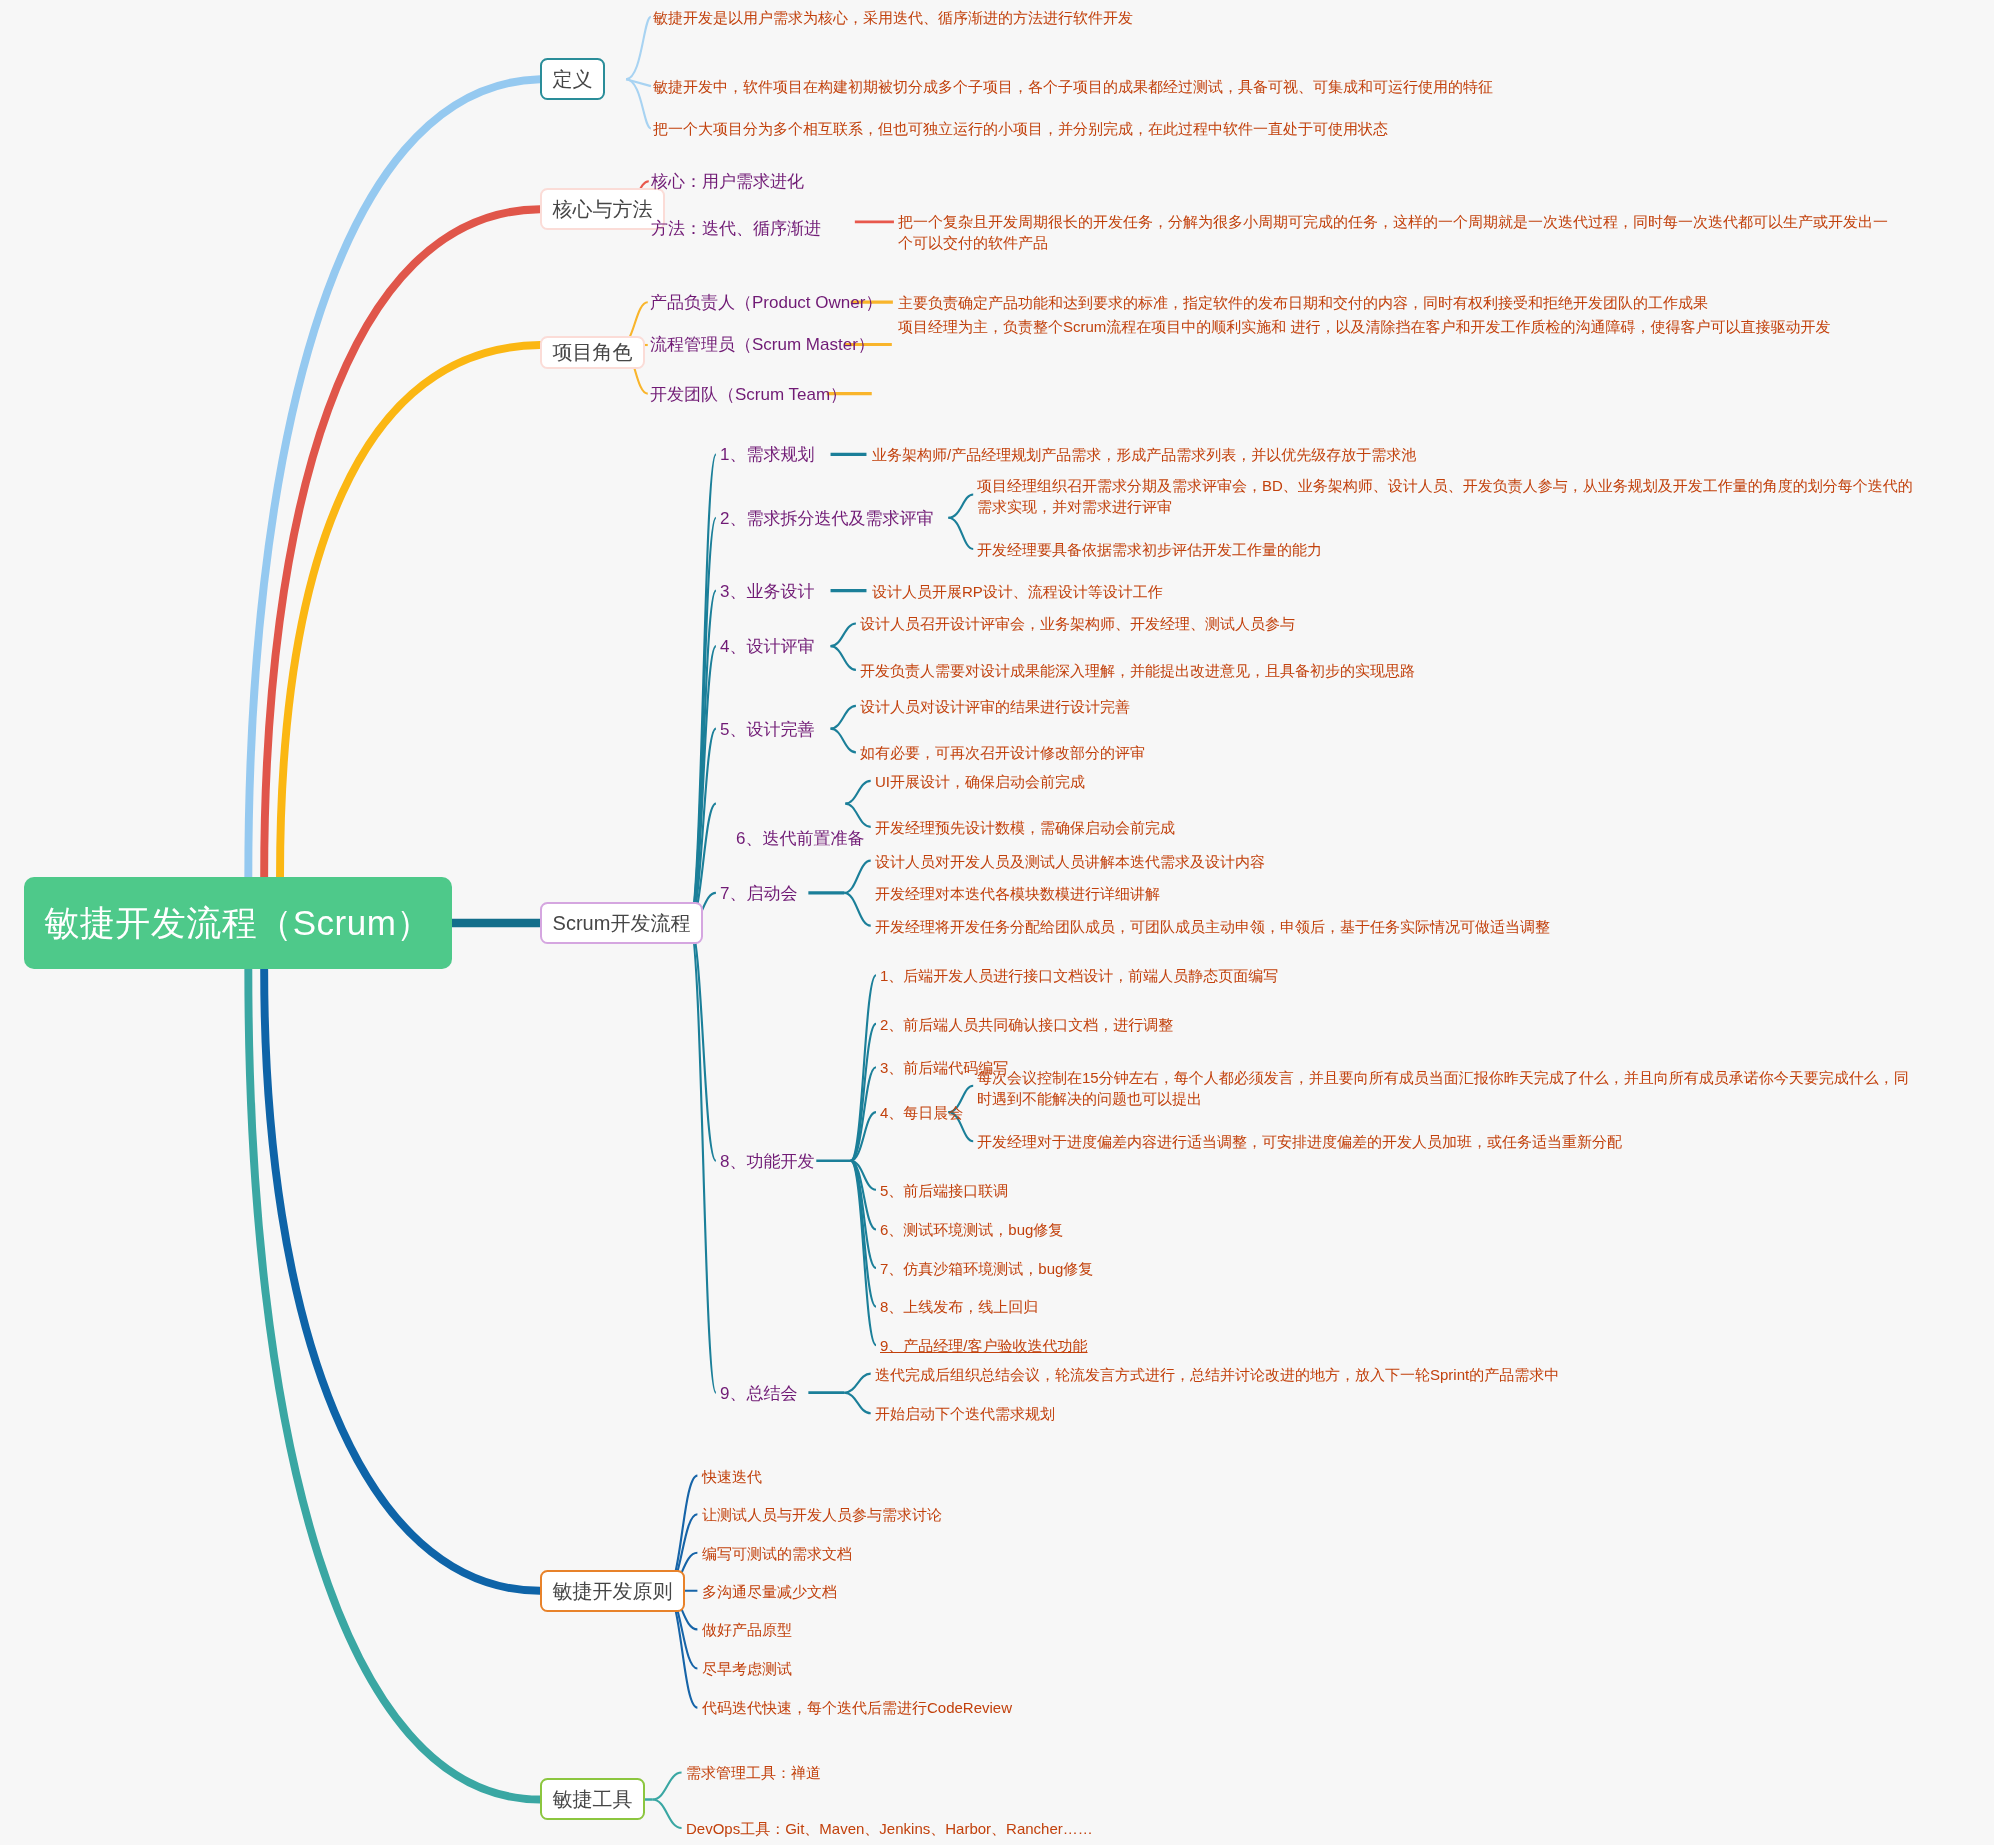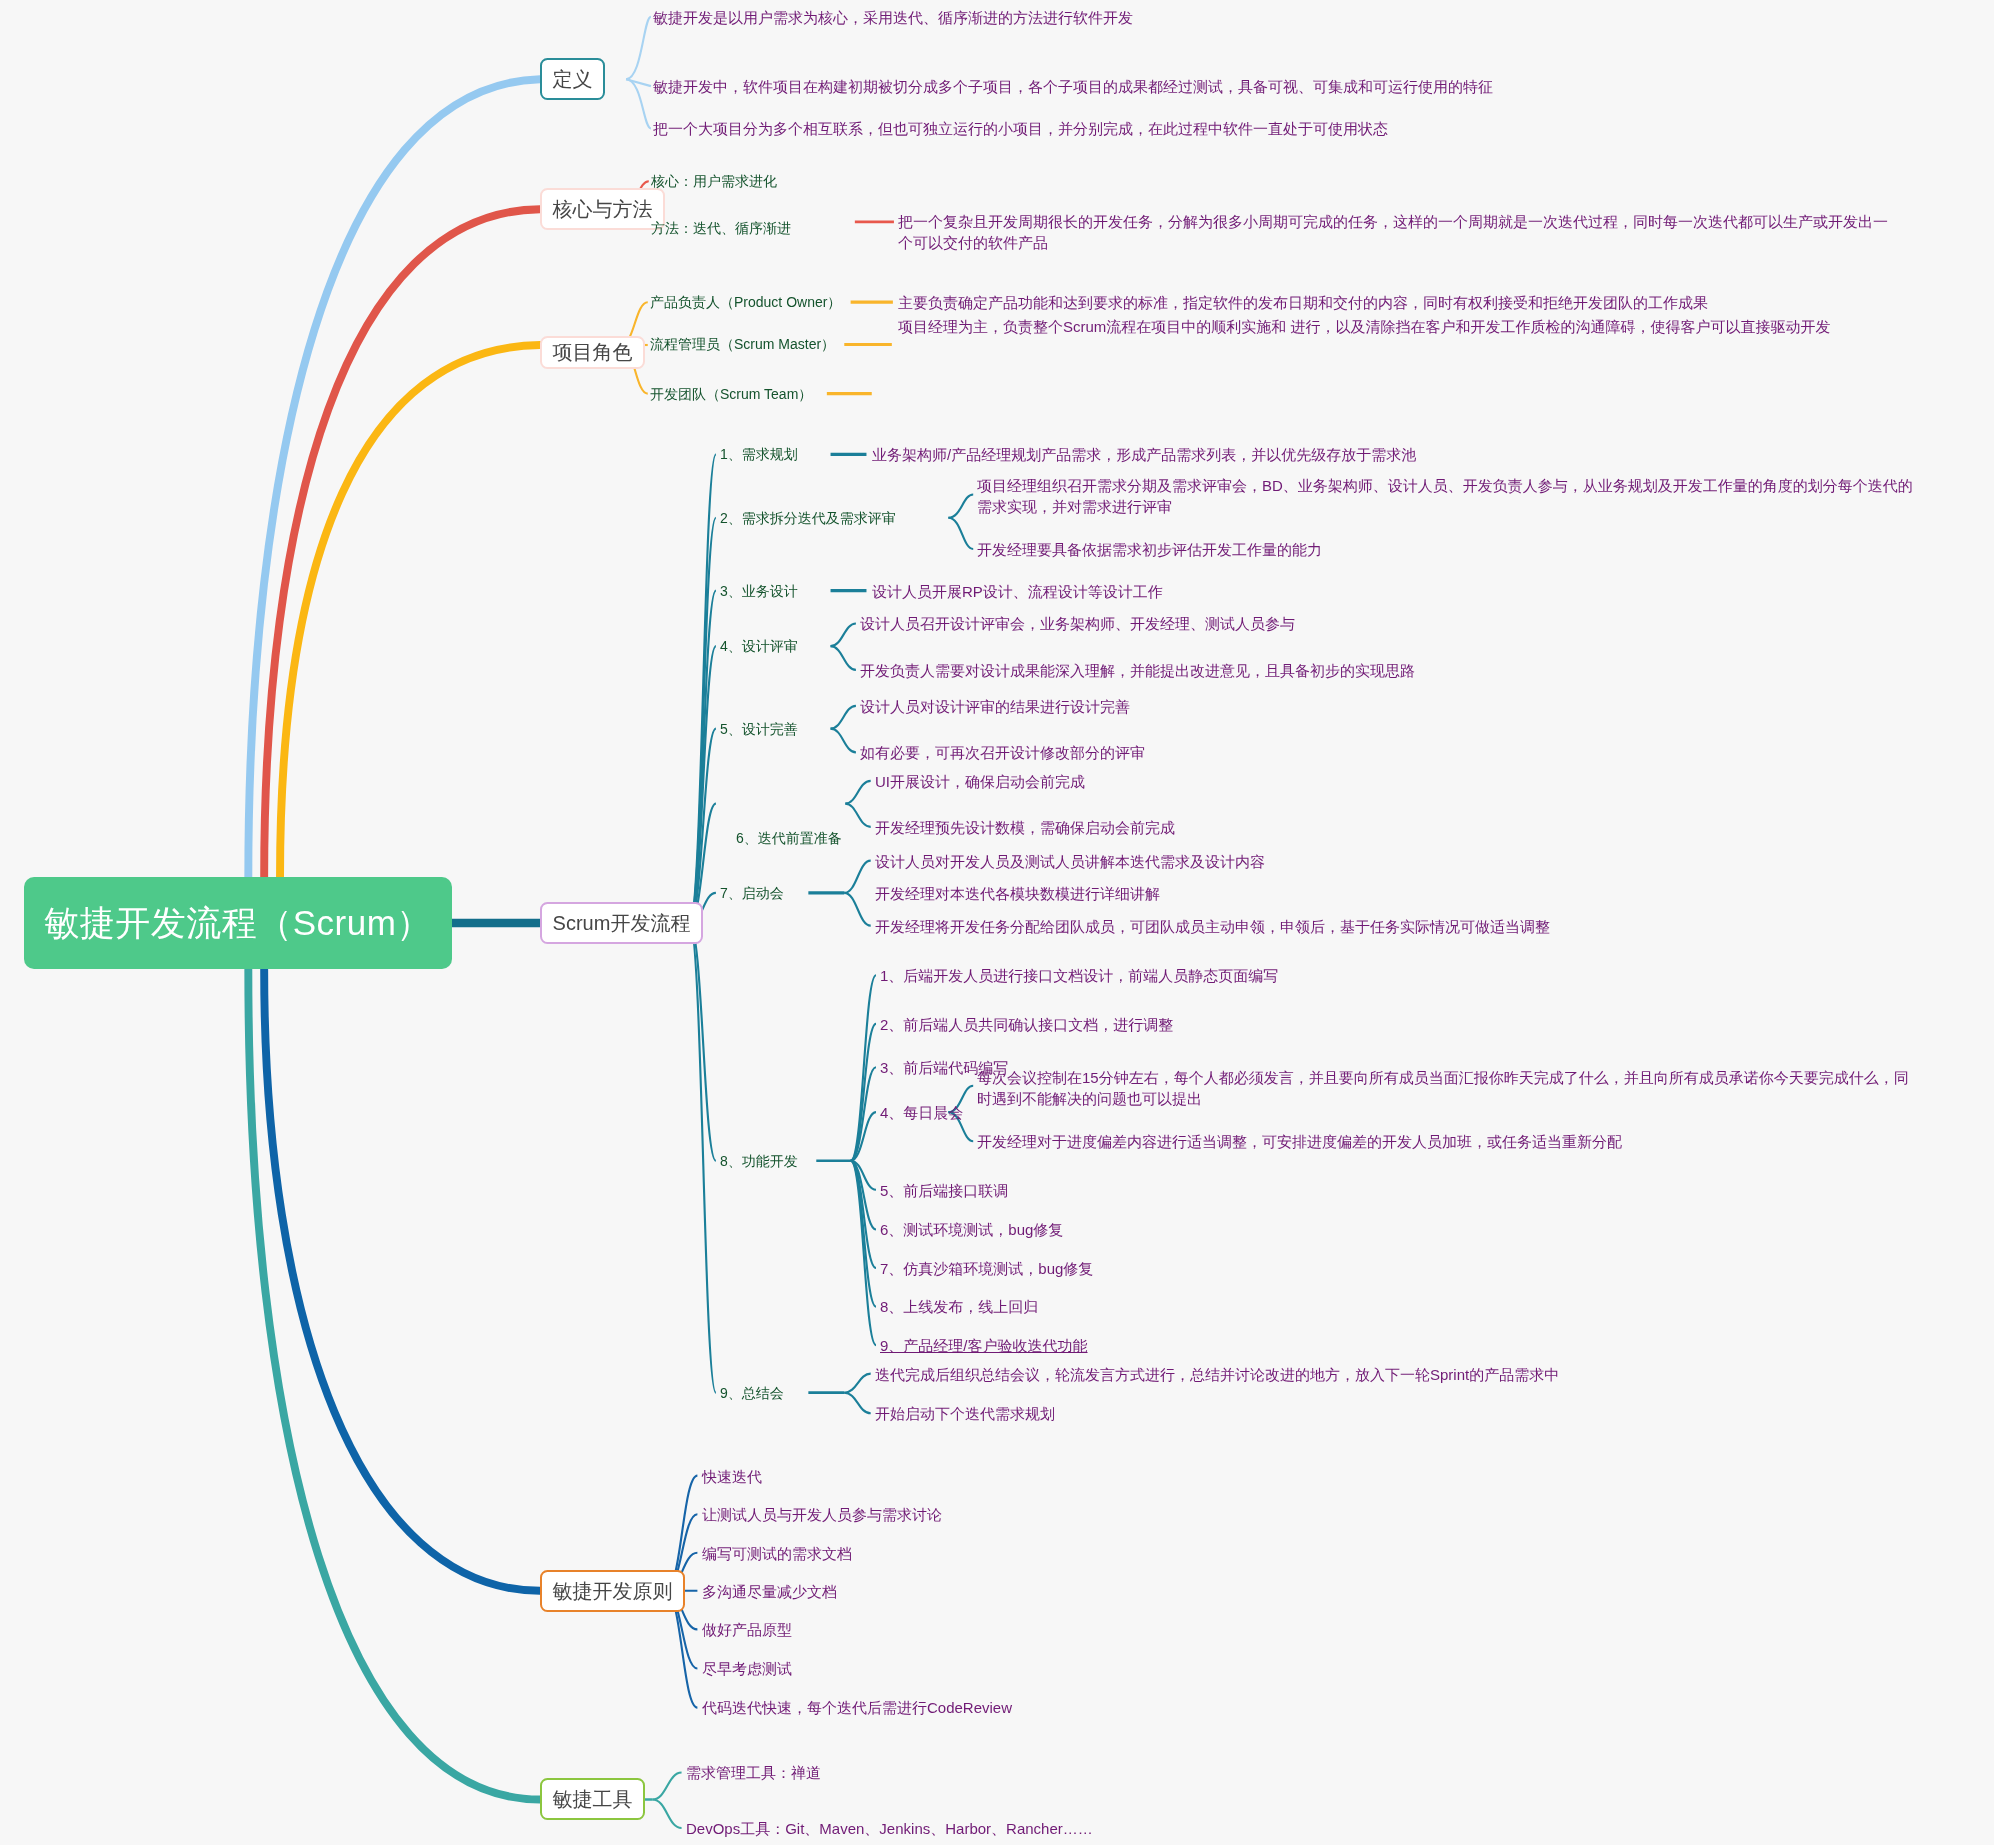--- a/index.html
+++ b/index.html
@@ -51,30 +51,30 @@
   .b-roles    {left:540px; top:336px;  height:33px; border:2.1px solid #fbdcd7;}
   .b-scrum    {left:540px; top:902px; height:42px; border:2.1px solid #d5a6e0;}
   .b-princ    {left:540px; top:1570px; height:42px; border:2.1px solid #e8822a;}
   .b-tools    {left:540px; top:1778px; height:42px; border:2.1px solid #8cc63f;}
 
   
   .leaf{
     position:absolute;
     font-size:15px;
     line-height:21px;
+    color:#c2410c;
+    white-space:nowrap;
+  }
+  .leaf.wrap{white-space:normal;}
+
+  .node2{
+    position:absolute;
+    font-size:17px;
+    line-height:21px;
     color:#701a75;
-    white-space:nowrap;
-  }
-  .leaf.wrap{white-space:normal;}
-
-  .node2{
-    position:absolute;
-    font-size:14px;
-    line-height:21px;
-    color:#14532d;
     white-space:nowrap;
   }
 </style>
 </head>
 <body>
 
 <div id="canvas">
 
   <svg id="links" viewBox="0 0 3776 3494" xmlns="http://www.w3.org/2000/svg">
 

